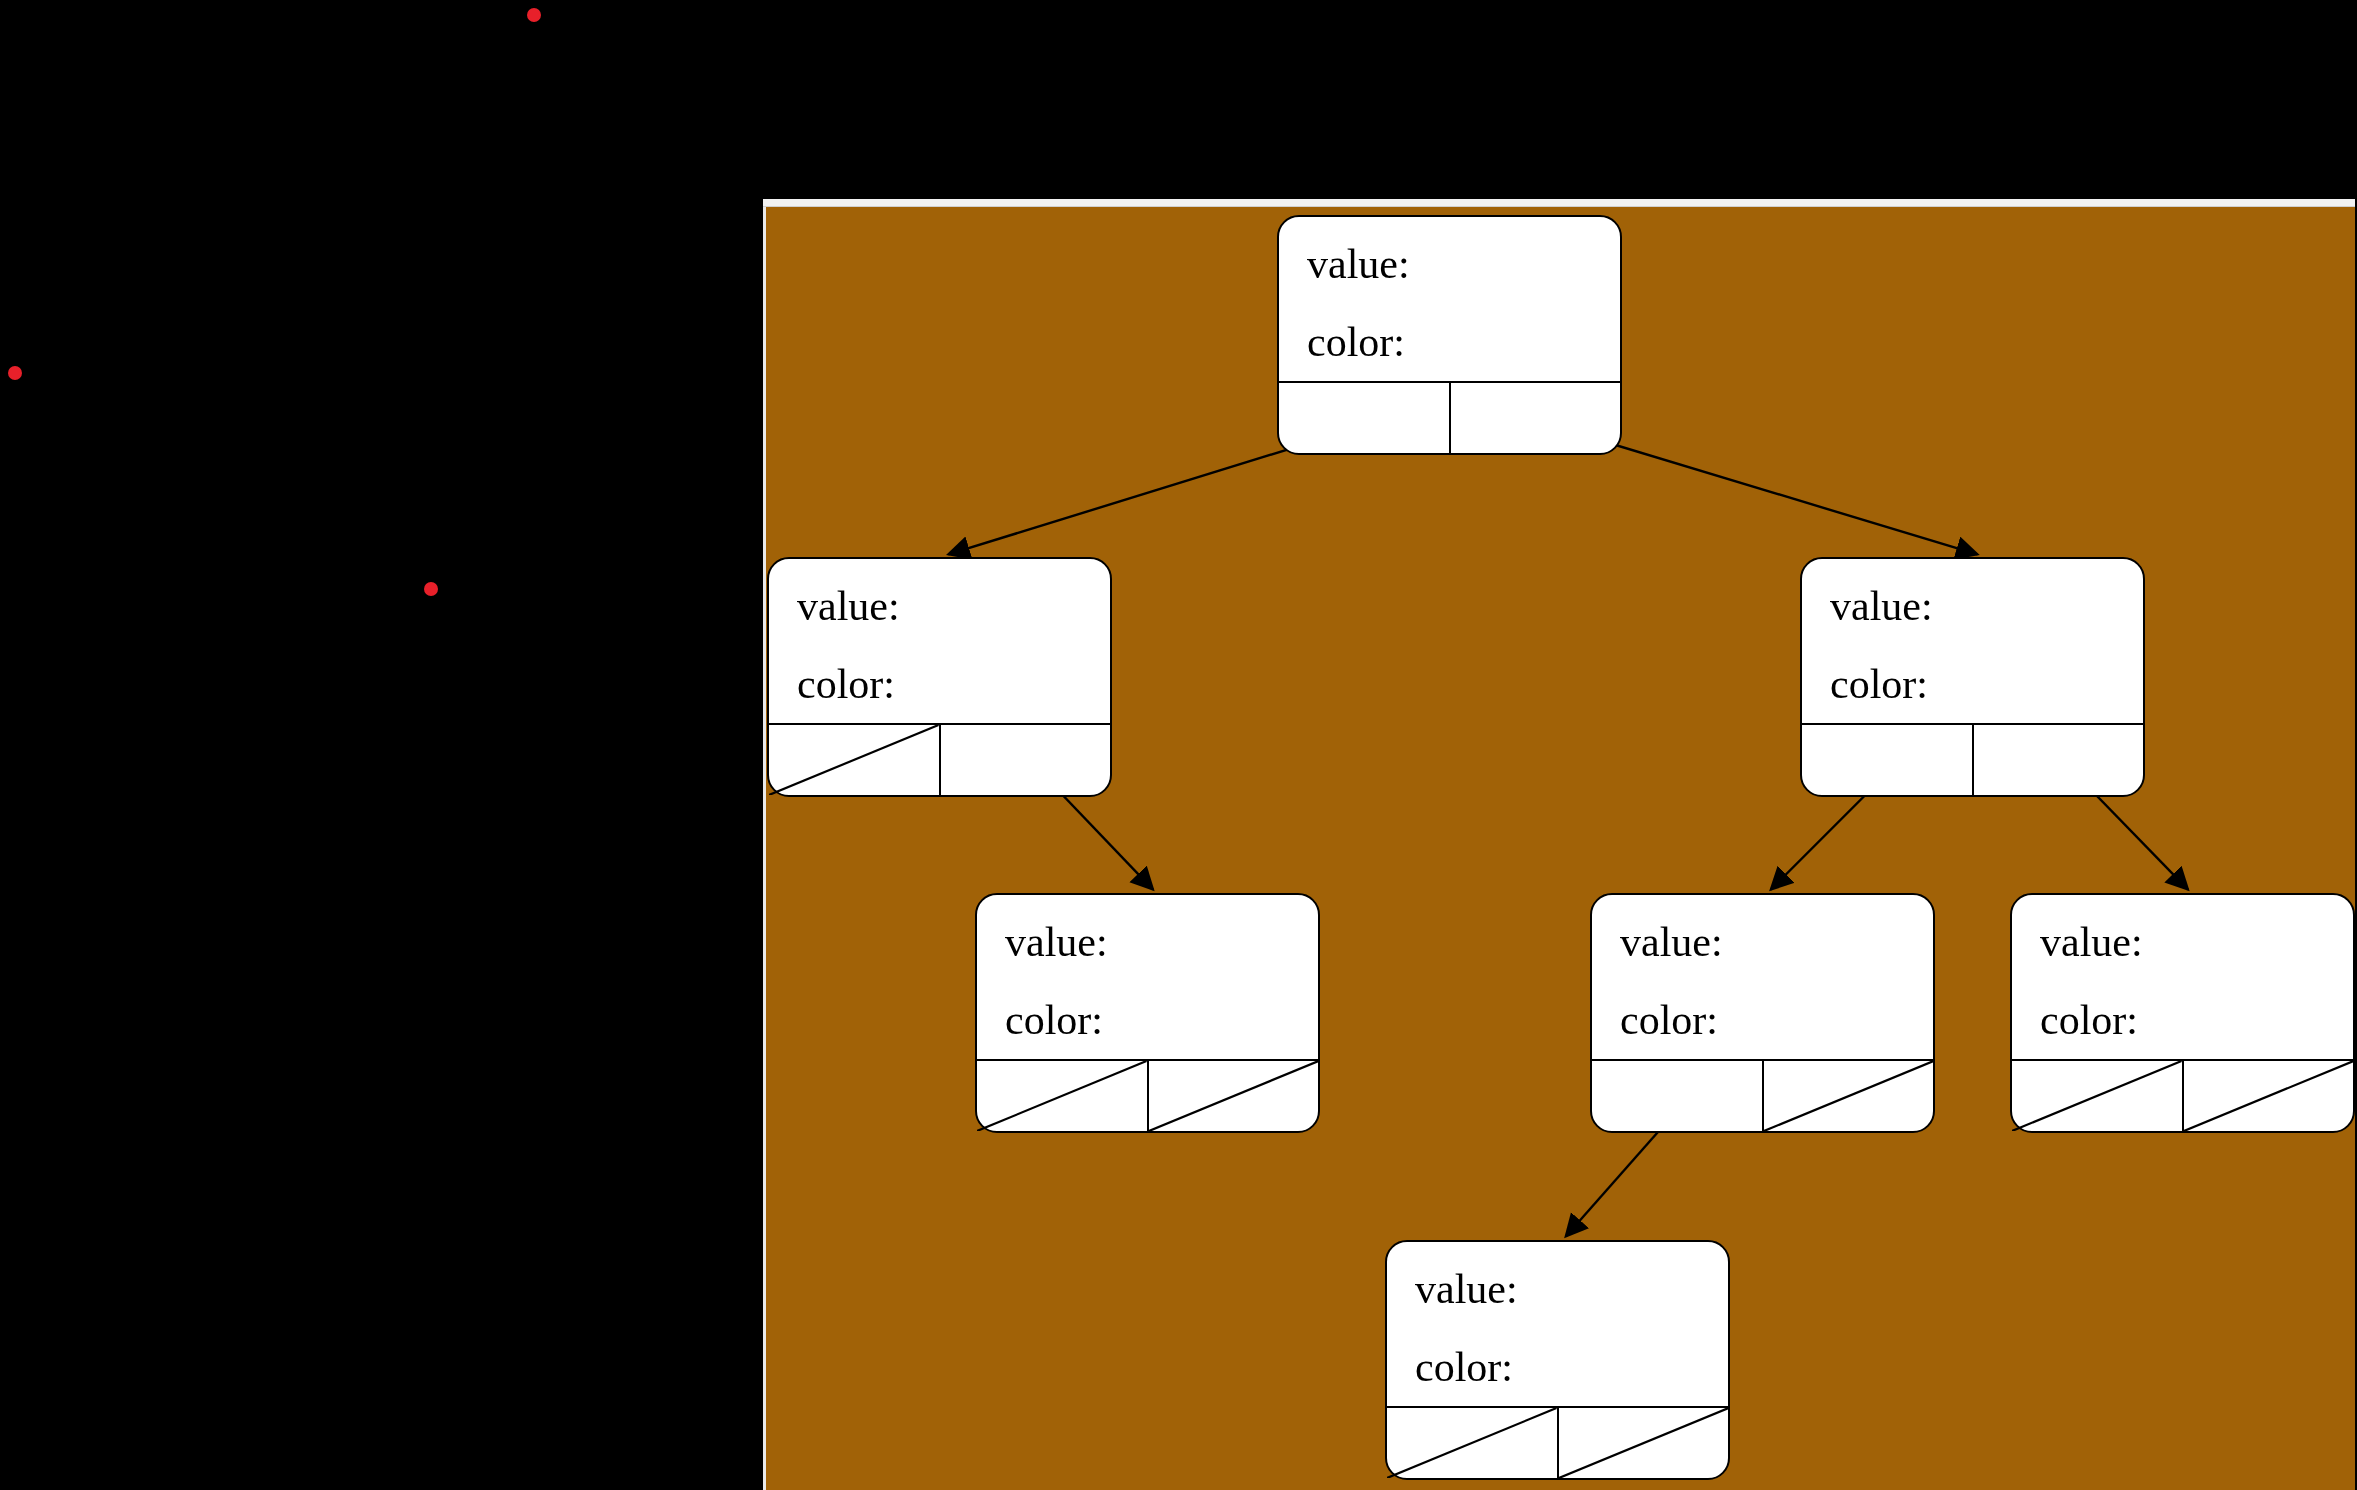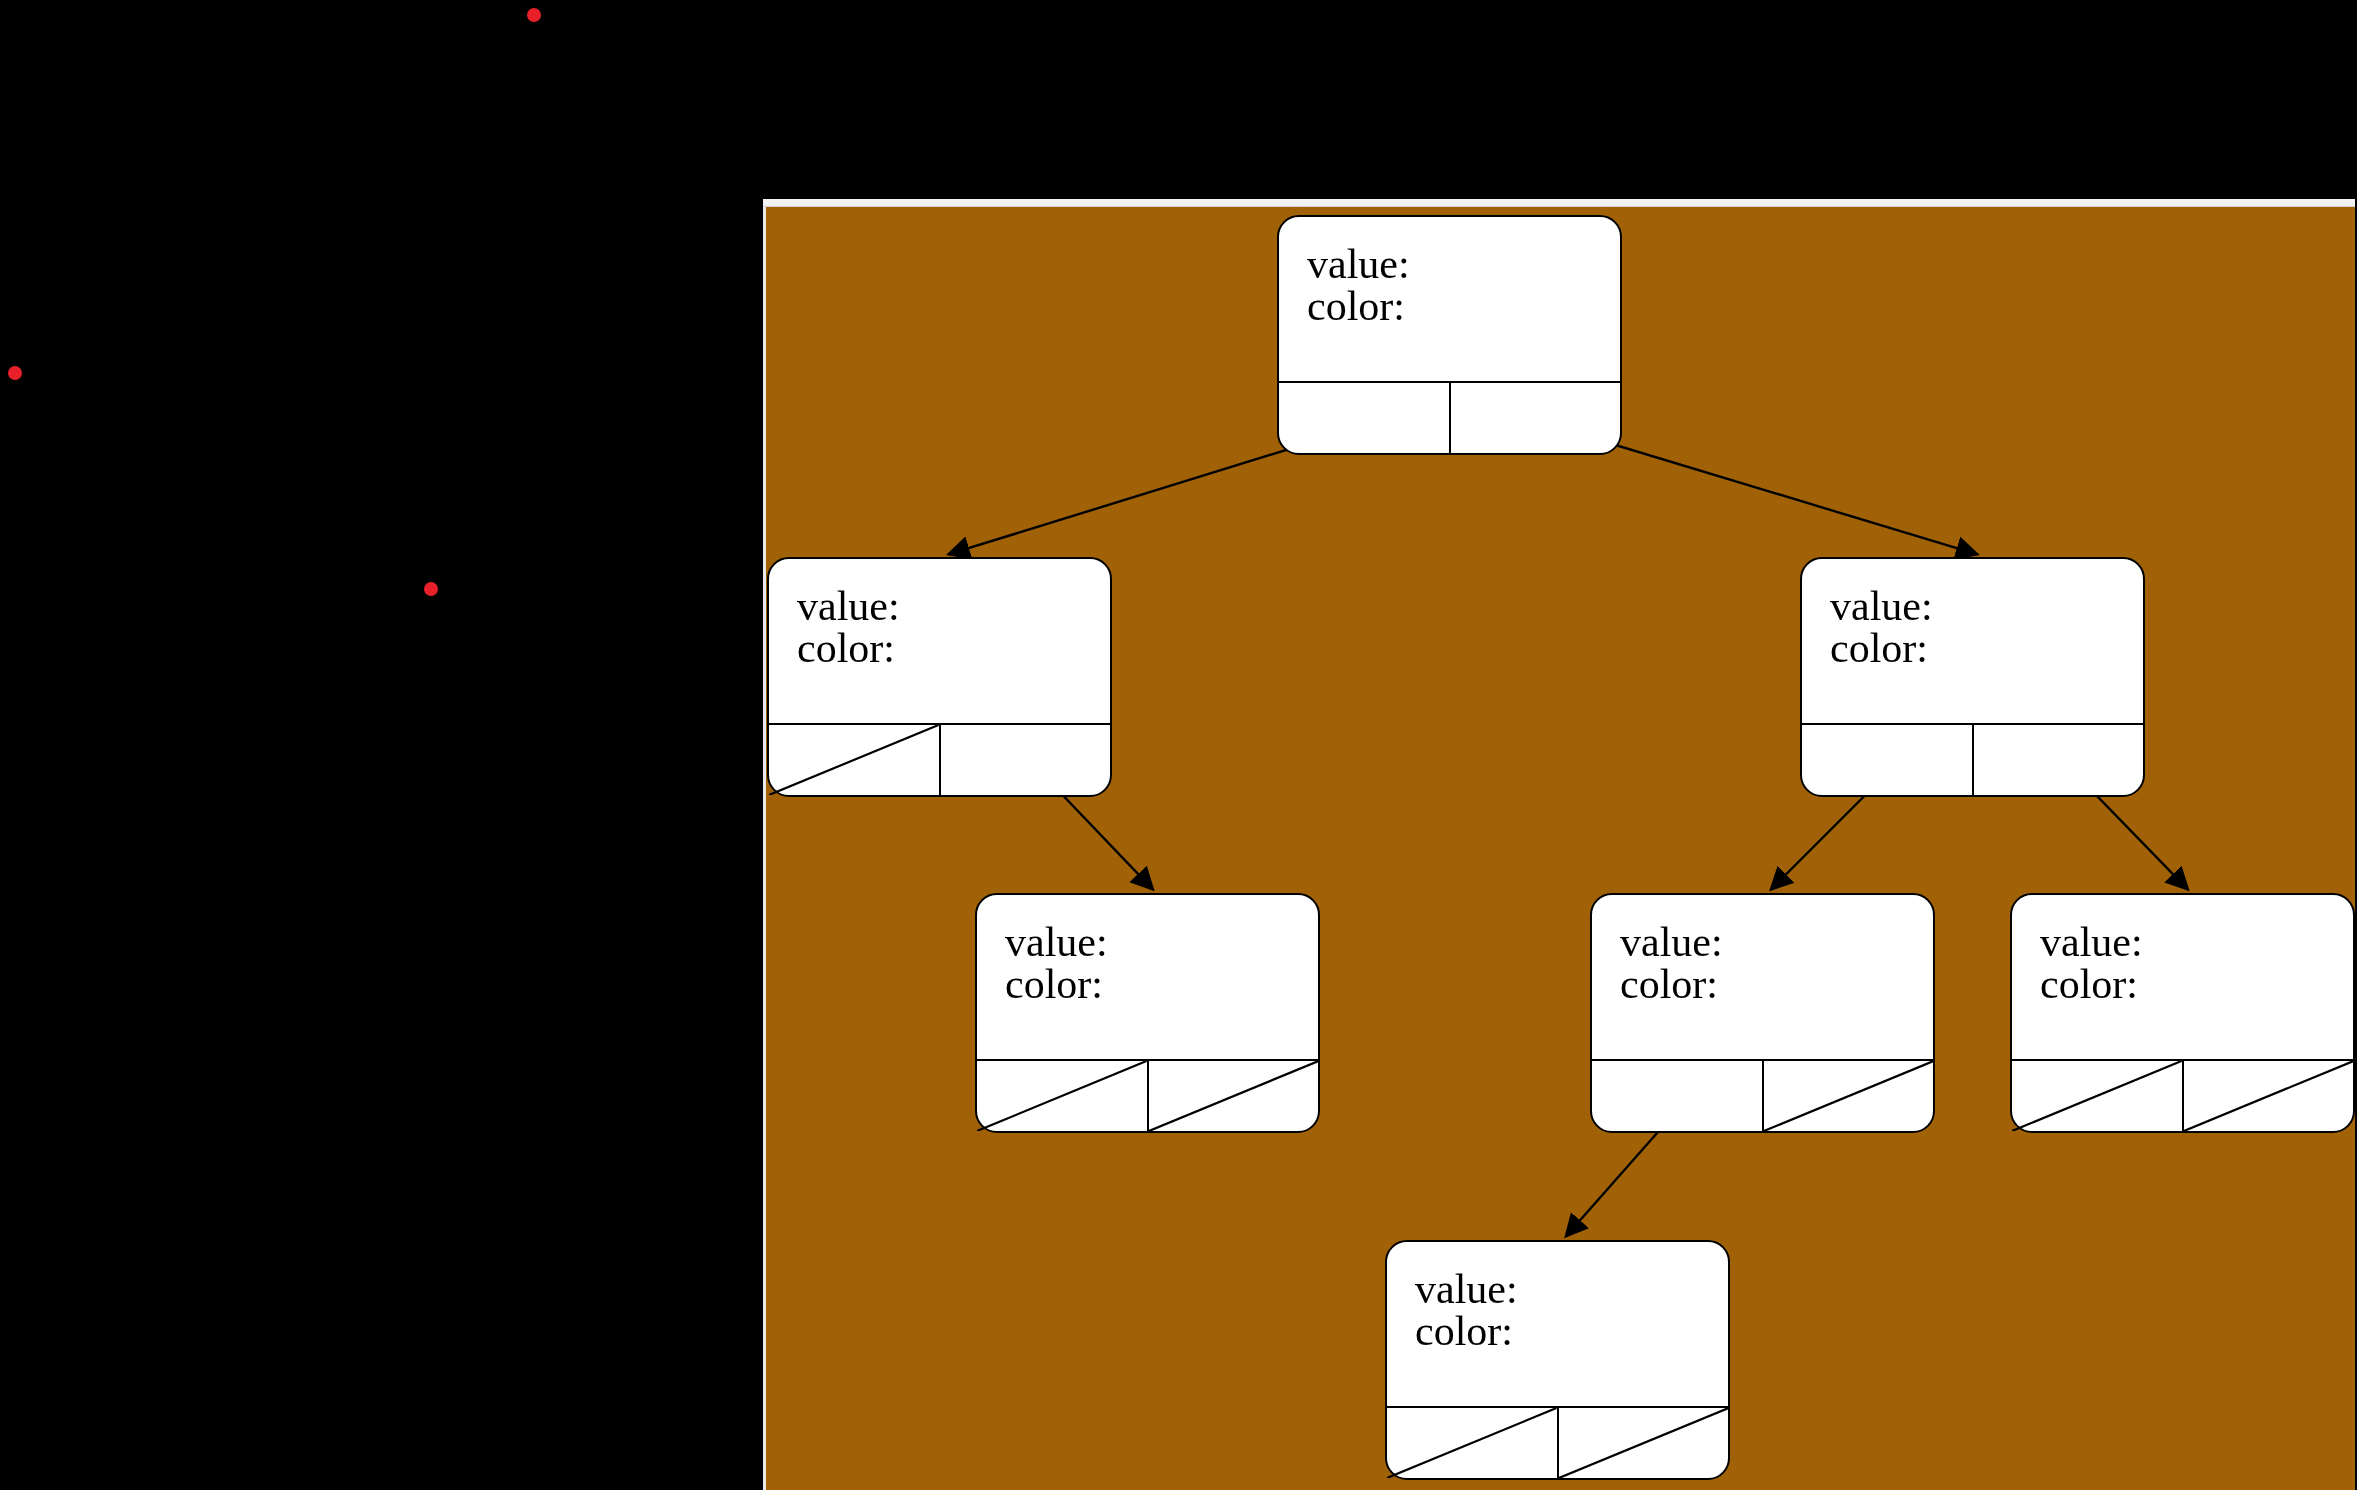--- a/index.html
+++ b/index.html
@@ -67,20 +67,21 @@
     padding: 26px 0 0 28px;
     box-sizing: border-box;
   }
   .node-field {
     font-size: 42px;
     line-height: 1.0;
     color: #000000;
     white-space: nowrap;
   }
   .node-field.second {
+    margin-top: 36px;
   }
   .ptr-box {
     position: absolute;
     left: 0;
     right: 0;
     bottom: 0;
     height: 70px;
     border-top: 2px solid #000000;
     display: flex;
   }

